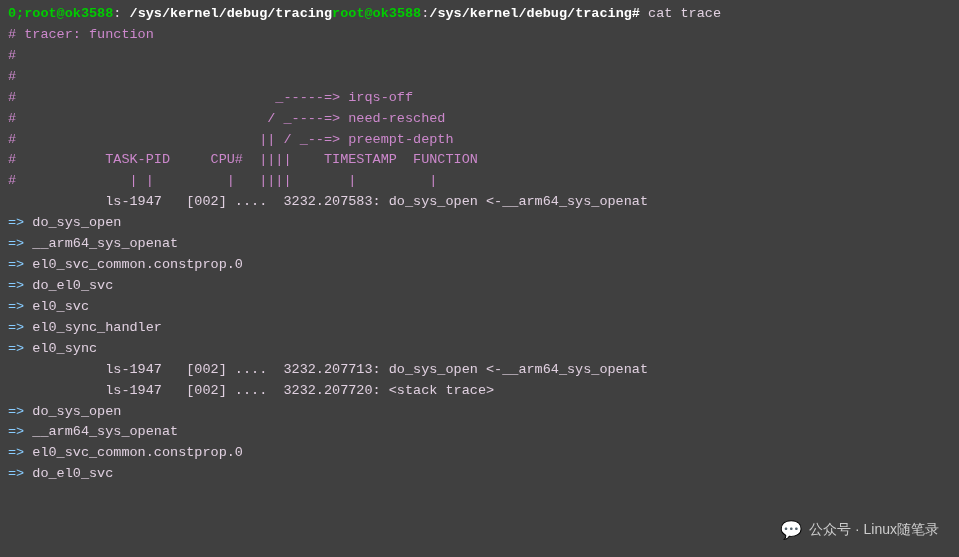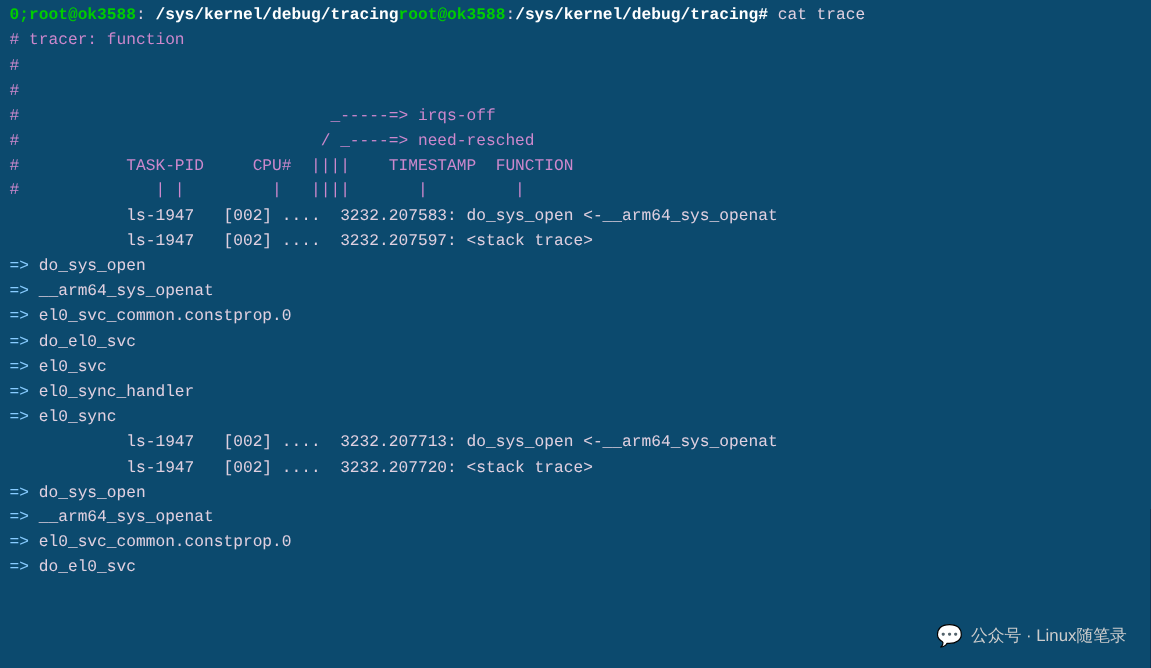--- a/index.html
+++ b/index.html
@@ -14,21 +14,21 @@
       background-color: #1a0a1a;
       font-family: 'Courier New', Courier, monospace;
       font-size: 13.5px;
       color: #e0d0e0;
       overflow: hidden;
     }
 
     .terminal {
       width: 100%;
       height: 100%;
-      background-color: #0c4a6e;
+      background-color: #404040;
       padding: 4px 8px;
       overflow: hidden;
     }
 
     .line {
       white-space: pre;
       line-height: 1.55;
       display: block;
     }
 
@@ -84,25 +84,25 @@
 
 <div class="terminal">
 
   <span class="line"><span class="prompt-user">0;root@ok3588</span><span class="cmd-text">: </span><span class="prompt-path">/sys/kernel/debug/tracing</span><span class="prompt-user">root@ok3588</span><span class="cmd-text">:</span><span class="prompt-path">/sys/kernel/debug/tracing</span><span class="prompt-hash">#</span><span class="cmd-text"> cat trace</span></span>
 
   <span class="line comment"># tracer: function</span>
   <span class="line comment">#</span>
   <span class="line comment">#</span>
   <span class="line comment">#                                _-----=&gt; irqs-off</span>
   <span class="line comment">#                               / _----=&gt; need-resched</span>
+  <span class="line comment">#                              || / _--=&gt; preempt-depth</span>
   <span class="line comment">#           TASK-PID     CPU#  ||||    TIMESTAMP  FUNCTION</span>
   <span class="line comment">#              | |         |   ||||       |         |</span>
 
   <span class="line trace-entry">            ls-1947   [002] ....  3232.207583: do_sys_open &lt;-__arm64_sys_openat</span>
-  <span class="line trace-entry">            ls-1947   [002] ....  3232.207597: &lt;stack trace&gt;</span>
   <span class="line"><span class="arrow">=&gt;</span><span class="cmd-text"> do_sys_open</span></span>
   <span class="line"><span class="arrow">=&gt;</span><span class="cmd-text"> __arm64_sys_openat</span></span>
   <span class="line"><span class="arrow">=&gt;</span><span class="cmd-text"> el0_svc_common.constprop.0</span></span>
   <span class="line"><span class="arrow">=&gt;</span><span class="cmd-text"> do_el0_svc</span></span>
   <span class="line"><span class="arrow">=&gt;</span><span class="cmd-text"> el0_svc</span></span>
   <span class="line"><span class="arrow">=&gt;</span><span class="cmd-text"> el0_sync_handler</span></span>
   <span class="line"><span class="arrow">=&gt;</span><span class="cmd-text"> el0_sync</span></span>
 
   <span class="line trace-entry">            ls-1947   [002] ....  3232.207713: do_sys_open &lt;-__arm64_sys_openat</span>
   <span class="line trace-entry">            ls-1947   [002] ....  3232.207720: &lt;stack trace&gt;</span>

